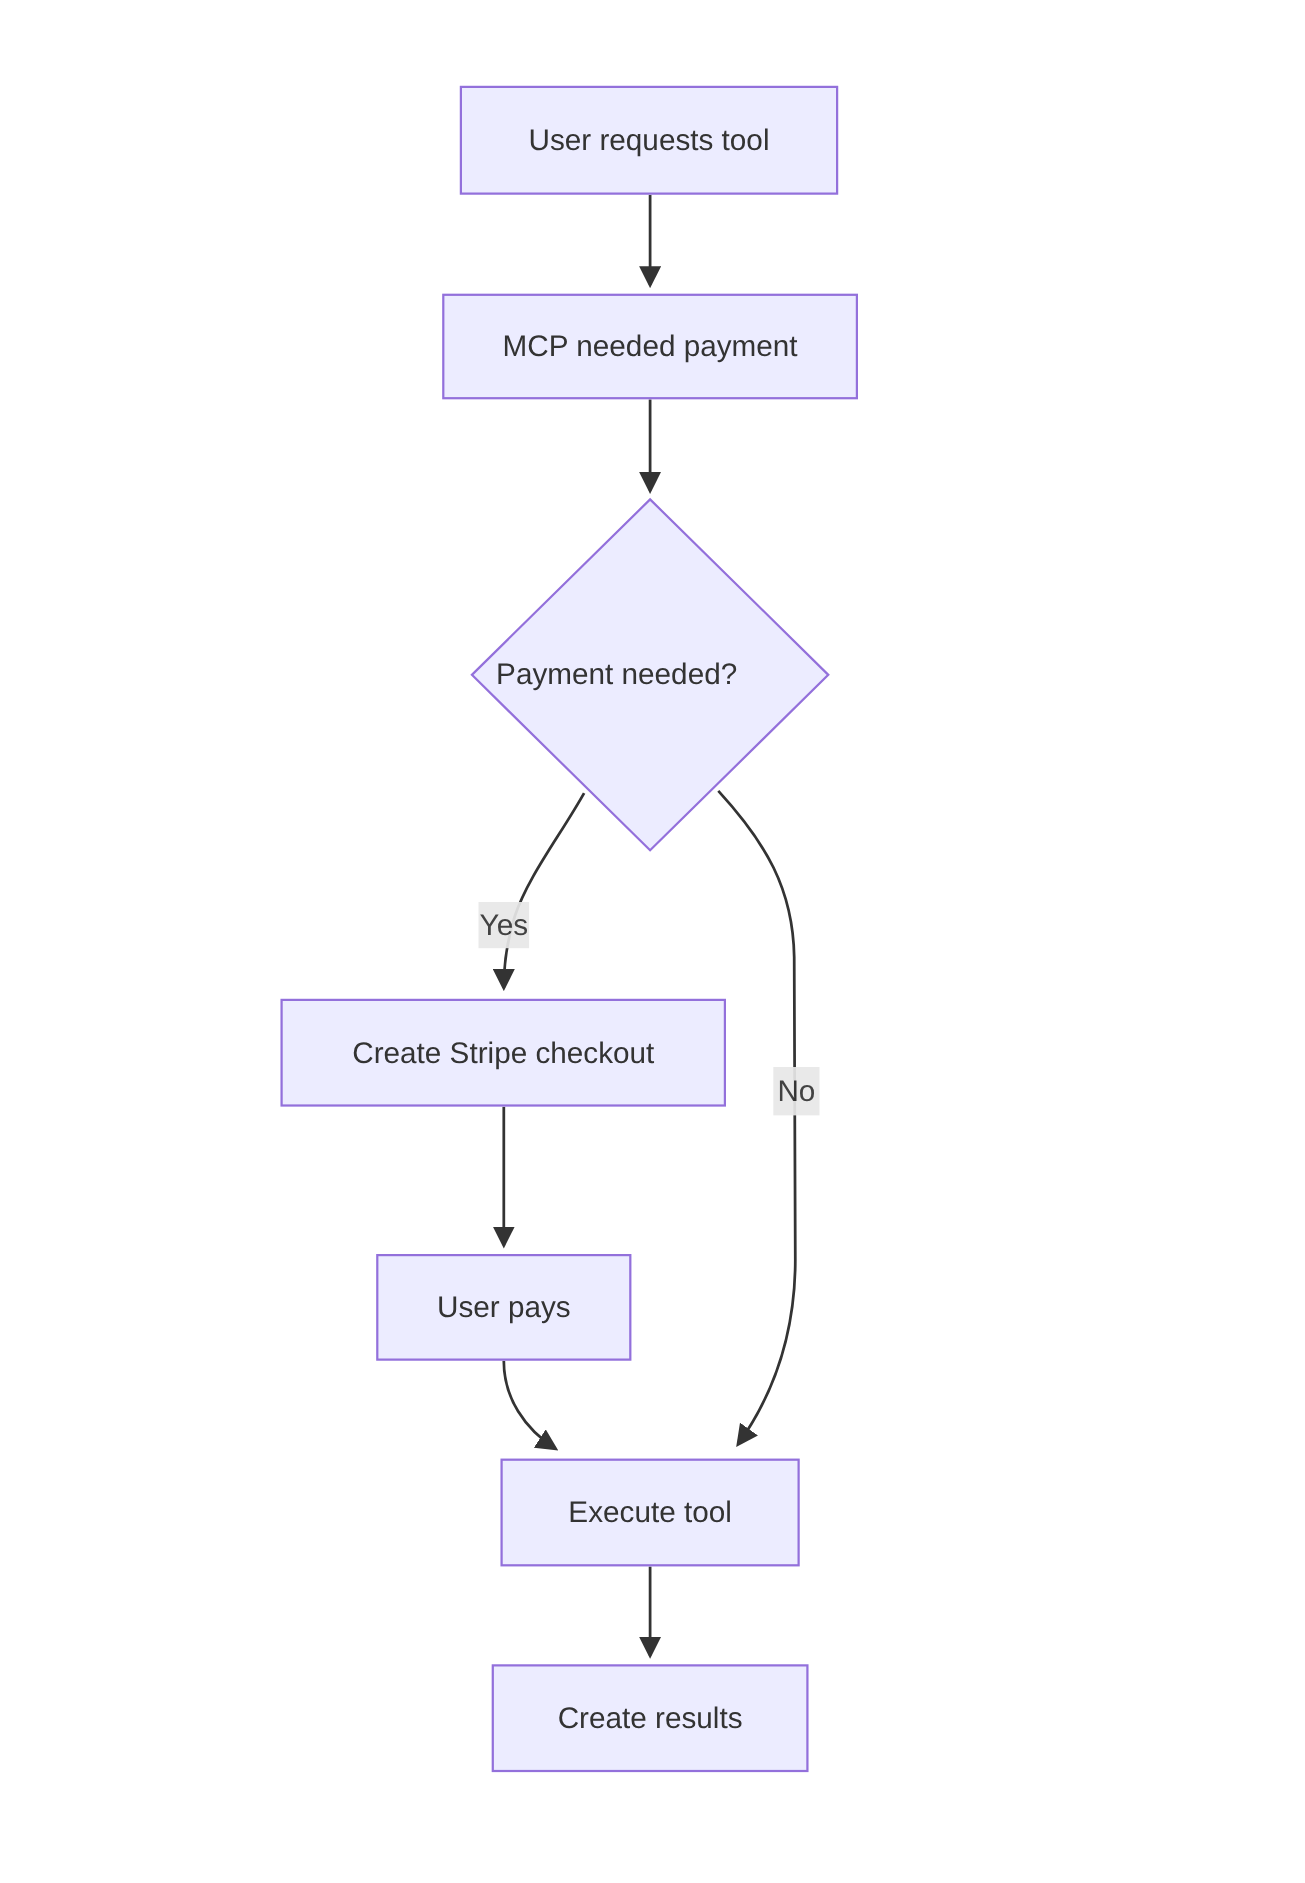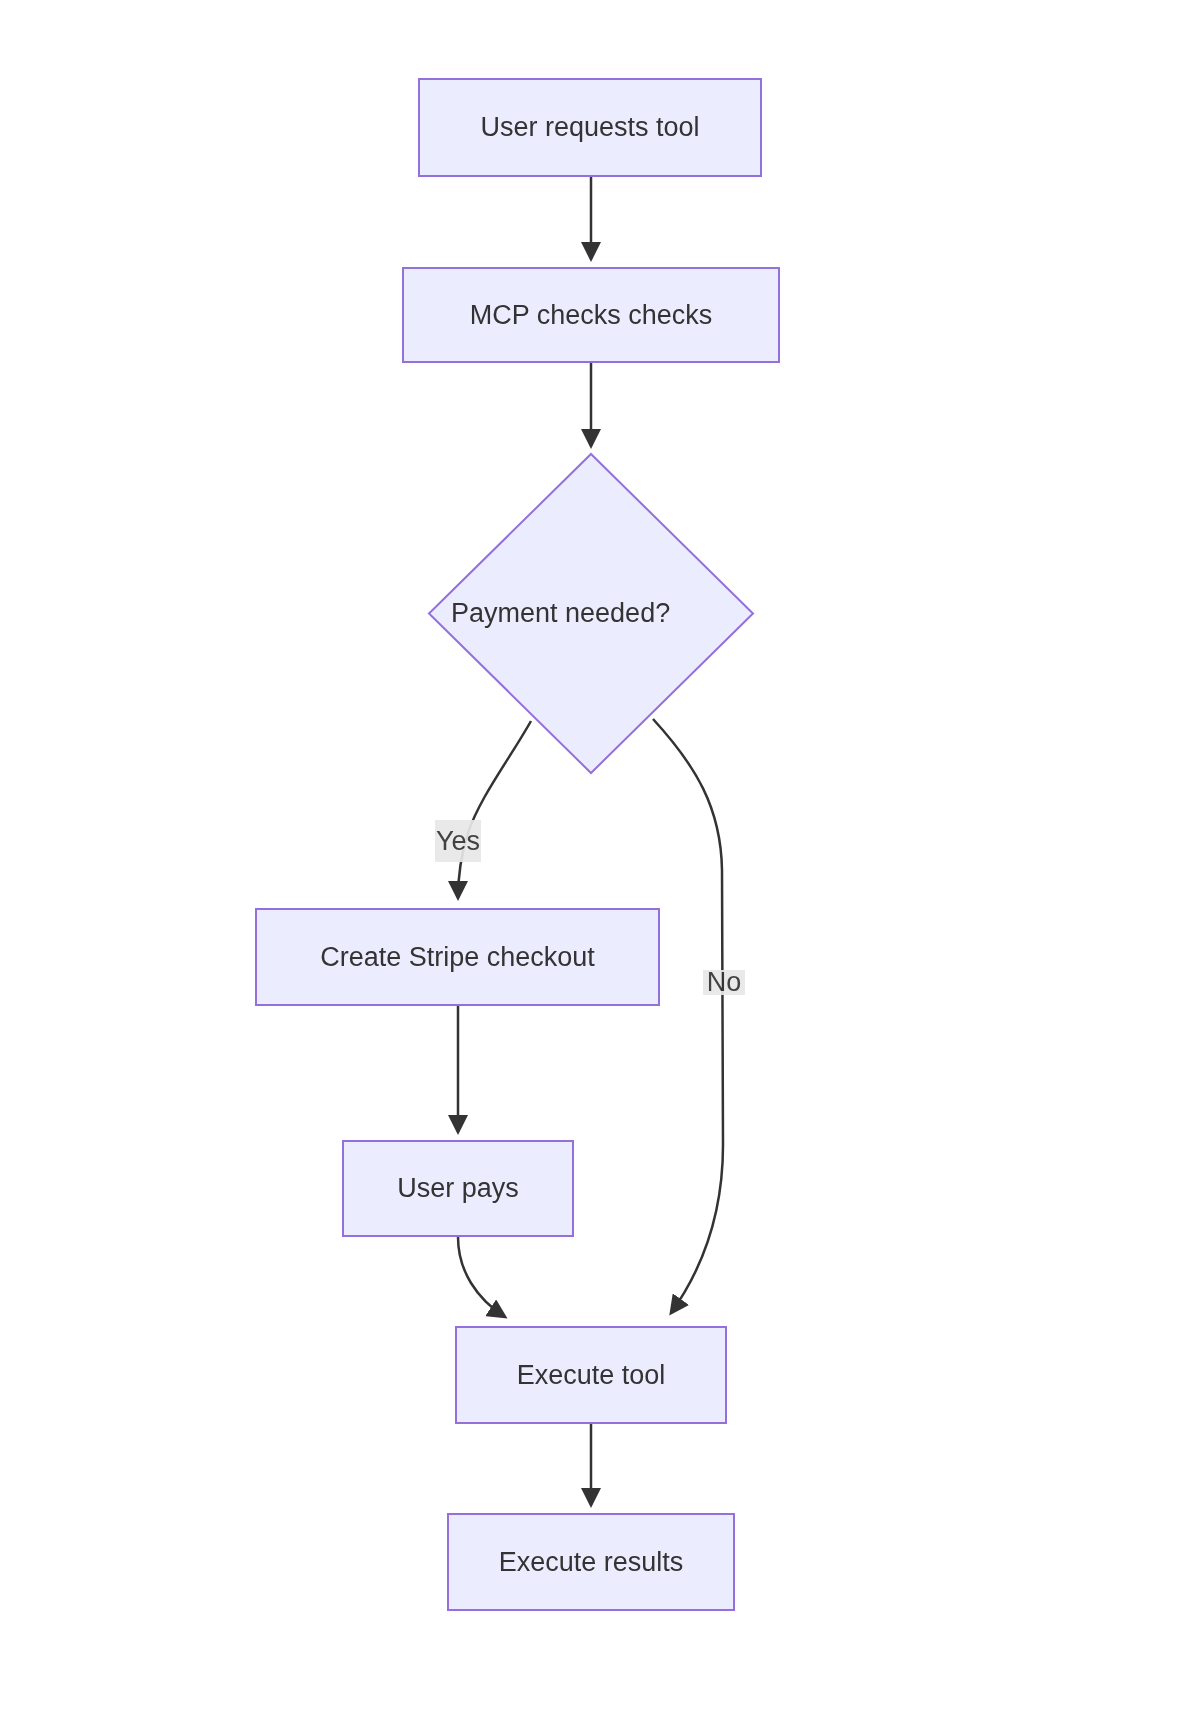--- a/index.html
+++ b/index.html
@@ -89,40 +89,40 @@
     <path class="edge" d="M458 1237 C458 1271 477 1299 505 1317" marker-end="url(#arrowhead)"></path>
     <path class="edge" d="M653 719 C696 766 721 808 722 870 L723 1145 C723 1215 701 1271 671 1313" marker-end="url(#arrowhead)"></path>
     <path class="edge" d="M591 1424 L591 1505" marker-end="url(#arrowhead)"></path>
   </svg>
 
   <div class="node" style="left:418px; top:78px; width:344px; height:99px">
     <span>User requests tool</span>
   </div>
 
   <div class="node" style="left:402px; top:267px; width:378px; height:96px">
-    <span>MCP checks checks</span>
+    <span>MCP needed payment</span>
   </div>
 
   <div class="node-label-only" style="left:451px; top:592px; width:280px; height:42px">
     <span>Payment needed?</span>
   </div>
 
   <div class="node" style="left:342px; top:1140px; width:232px; height:97px">
     <span>User pays</span>
   </div>
 
   <div class="node" style="left:255px; top:908px; width:405px; height:98px">
     <span>Create Stripe checkout</span>
   </div>
 
   <div class="node" style="left:455px; top:1326px; width:272px; height:98px">
     <span>Execute tool</span>
   </div>
 
   <div class="node" style="left:447px; top:1513px; width:288px; height:98px">
-    <span>Execute results</span>
+    <span>Create results</span>
   </div>
 
   <div class="edge-label" style="left:435px; top:820px; width:46px; height:42px">Yes</div>
 
-  <div class="edge-label" style="left:703px; top:970px; width:42px; height:25px">No</div>
+  <div class="edge-label" style="left:703px; top:970px; width:42px; height:44px">No</div>
 
 </div>
 
 </body></html>

